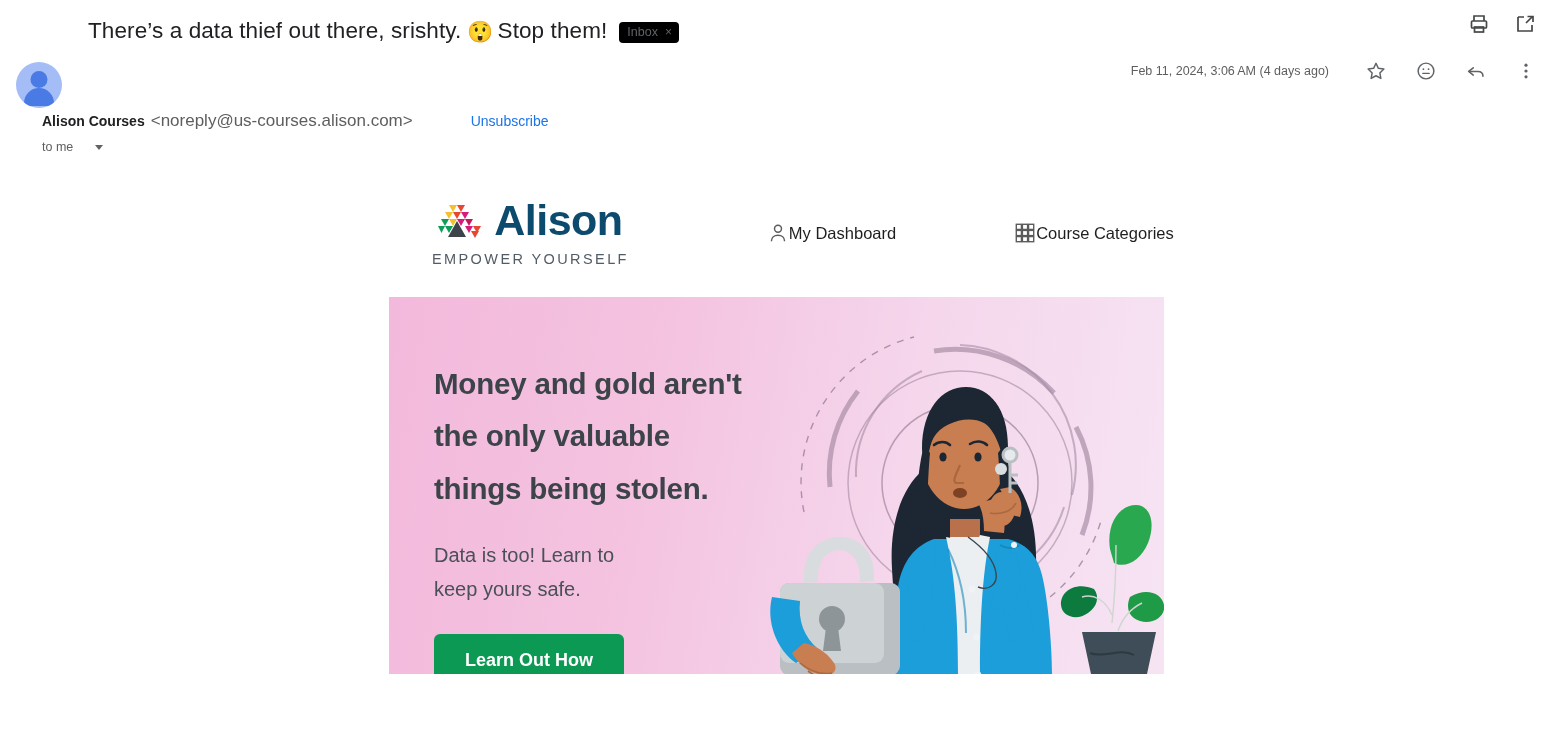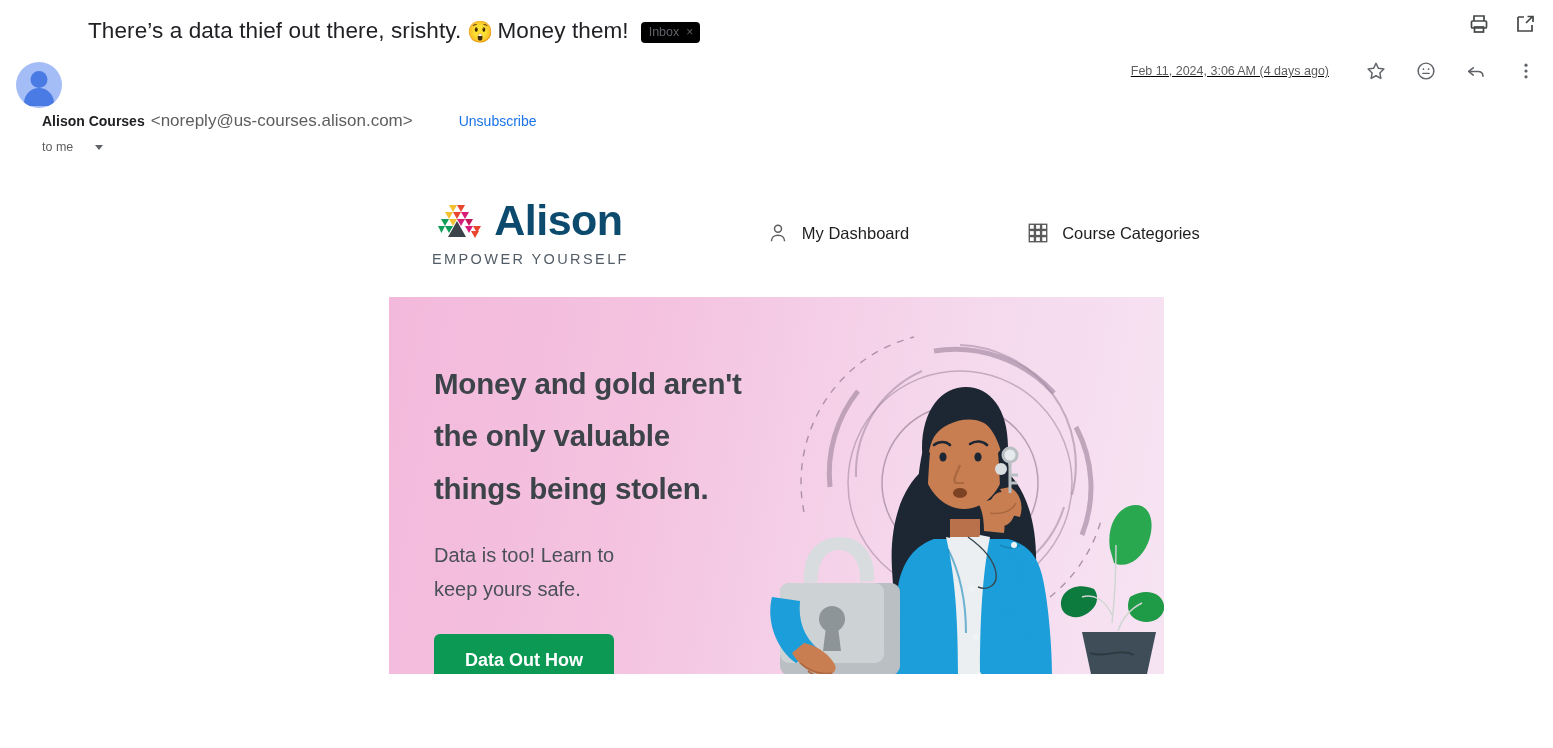--- a/index.html
+++ b/index.html
@@ -43,47 +43,47 @@
   .avatar { width: 46px; height: 46px; border-radius: 50%; background: #a5bdf6;
             position: relative; flex: 0 0 46px; overflow: hidden; }
   .avatar .head { position: absolute; width: 17px; height: 17px; border-radius: 50%;
                   background: #4a7ae4; left: 50%; top: 9px; transform: translateX(-50%); }
   .avatar .body { position: absolute; width: 30px; height: 18px; border-radius: 15px 15px 0 0;
                   background: #4a7ae4; left: 50%; bottom: 2px; transform: translateX(-50%); }
   .sender-info { margin-left: 26px; padding-top: 3px; }
   .sender-line1 { display: flex; align-items: baseline; white-space: nowrap; }
   .sender-name { font-size: 14px; font-weight: bold; color: #202124; }
   .sender-email { font-size: 17px; color: #5e5e5e; margin-left: 6px; }
-  .unsubscribe { font-size: 14px; color: #1a73e8; margin-left: 46px; cursor: pointer; }
+  .unsubscribe { font-size: 14px; color: #1a73e8; margin-left: 58px; cursor: pointer; }
   .to-me { display: flex; align-items: center; gap: 22px; margin-top: 9px;
            font-size: 12.5px; color: #5e5e5e; cursor: pointer; }
   .caret { width: 0; height: 0; border-left: 4.5px solid transparent;
            border-right: 4.5px solid transparent; border-top: 5px solid #5f6368; }
 
   .meta-actions {
     position: absolute; right: 16px; top: 12px;
-    display: flex; align-items: center; gap: 0px; text-decoration: underline;
+    display: flex; align-items: center; gap: 0px;
   }
   .timestamp { font-size: 12.5px; color: #5e5e5e; white-space: nowrap; margin-right: 22px; }
   .micon { width: 22px; height: 22px; color: #5f6368; margin: 0 14px; cursor: pointer; }
   .micon svg { display: block; width: 100%; height: 100%; }
   .micon.last { margin-right: 0; }
 
   
   .email-body { position: relative; margin-top: 28px; }
   .brand-bar { display: flex; align-items: center; padding: 18px 0 30px 0; }
   .logo-block { margin-left: 432px; display: flex; flex-direction: column; align-items: center; }
   .logo-row { display: flex; align-items: flex-end; gap: 12px; }
   .logo-mark { width: 44px; height: 40px; }
   .logo-word { font-size: 43px; font-weight: bold; color: #0c4a6e; letter-spacing: -.5px;
                line-height: .95; }
   .logo-tag { font-size: 14.5px; color: #525c66; letter-spacing: 2.4px; margin-top: 10px; }
 
   .nav-links { display: flex; align-items: center; margin-left: 138px; gap: 118px; }
-  .nav-item { display: flex; align-items: center; gap: 13px; cursor: pointer; }
+  .nav-item { display: flex; align-items: center; cursor: pointer; }
   .nav-item .nav-label { font-size: 16.5px; color: #1f1f1f; }
   .nav-icon { width: 22px; height: 22px; color: #5b5b5b; }
   .nav-icon svg { display: block; width: 100%; height: 100%; }
 
   .content-panel {
     position: absolute; left: 88px; right: 0; top: 0; height: 461px;
     background: #f5f5f5; z-index: -1;
   }
   .panel-wrap { position: relative; }
 
@@ -108,21 +108,21 @@
   .art svg { display: block; width: 100%; height: 100%; }
 </style>
 </head>
 <body>
 
 <div class="mail-header">
 
   <div class="subject-row">
     <span class="subject-text">There’s a data thief out there, srishty.</span>
     <span class="subject-emoji">😲</span>
-    <span class="subject-text">Money them!</span>
+    <span class="subject-text">Stop them!</span>
 
     <span class="inbox-chip">
       <span>Inbox</span>
       <span class="x">×</span>
     </span>
   </div>
 
   <div class="header-actions">
     <span class="hicon">
       <svg viewBox="0 0 24 24" fill="none" stroke="currentColor" stroke-width="1.7">
@@ -254,21 +254,21 @@
   <div class="panel-wrap">
     <div class="content-panel"></div>
 
     <div class="banner">
       <div class="banner-left">
         <div class="banner-head">Money and gold aren't</div>
         <div class="banner-head">the only valuable</div>
         <div class="banner-head">things being stolen.</div>
         <div class="banner-sub">Data is too! Learn to</div>
         <div class="banner-sub" style="margin-top:0">keep yours safe.</div>
-        <button class="cta">Data Out How</button>
+        <button class="cta">Learn Out How</button>
       </div>
 
       <div class="art">
         <svg viewBox="0 0 400 377">
           <g fill="none" stroke="#b79cb4" stroke-width="2.1" opacity=".75">
             <path d="M196 48a120 120 0 0 1 112 150"></path>
             <path d="M92 180a112 112 0 0 1 66-106"></path>
             <path d="M300 210a108 108 0 0 1-40 56"></path>
           </g>
           <g fill="none" stroke="#a98fa6" stroke-width="5" opacity=".7">

